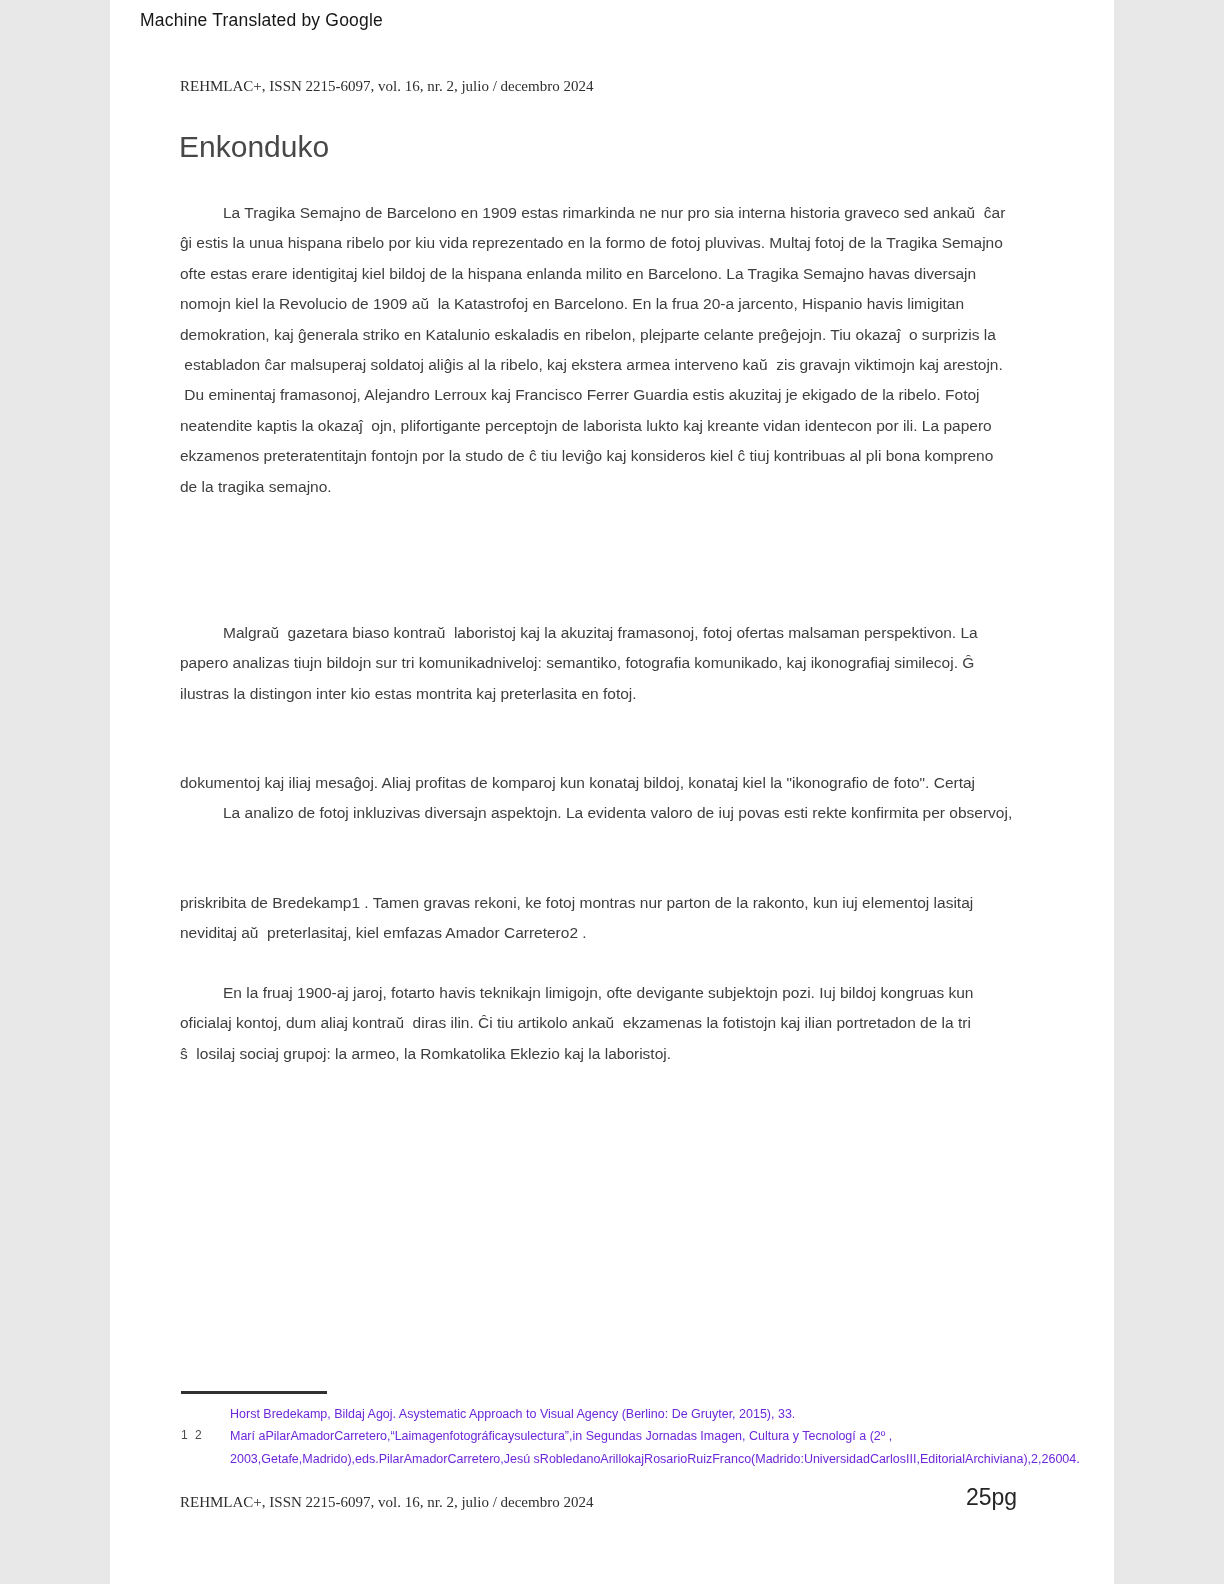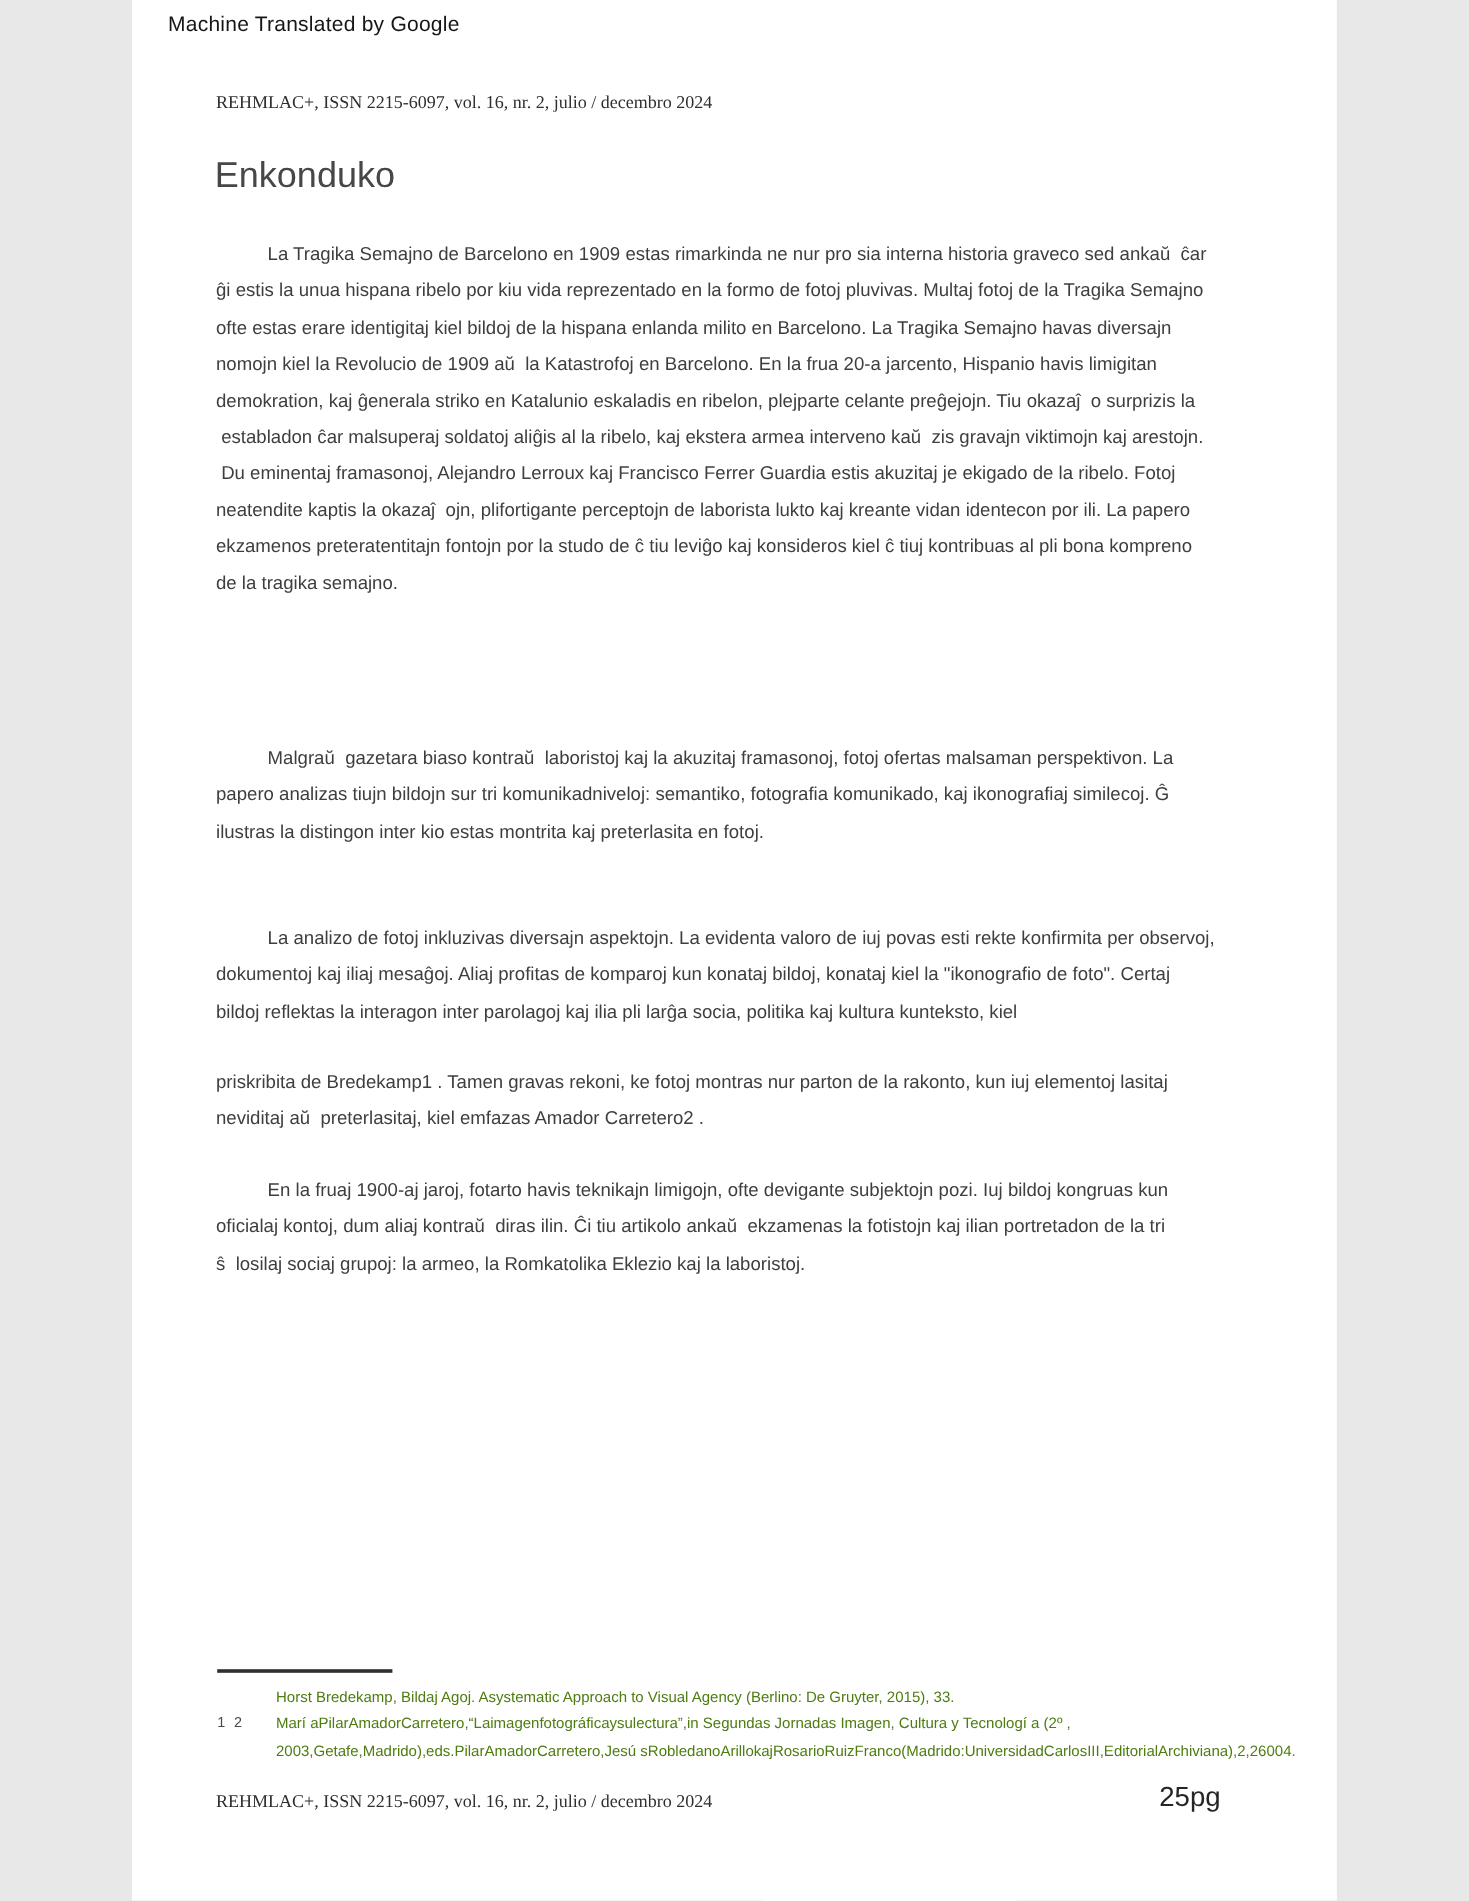--- a/index.html
+++ b/index.html
@@ -58,21 +58,21 @@
     left:71px; top:1391px;
     width:146px; height:3px;
     background:#303030;
   }
   .footnotes{
     position:absolute;
     left:70px; top:1403px;
     width:1000px;
     font-size:12.5px;
     line-height:22.3px;
-    color:#4d7c0f;
+    color:#6d28d9;
   }
   .footnotes .line{ white-space:pre; padding-left:50px; }
   .fn-marker{
     position:absolute;
     left:71px; top:1428px;
     font-size:12px;
     color:#4a4a4a;
     letter-spacing:2px;
     white-space:pre;
   }
@@ -108,23 +108,22 @@
     <div class="line">de la tragika semajno.</div>
   </div>
 
   <div class="para p2">
     <div class="line indent">Malgraŭ  gazetara biaso kontraŭ  laboristoj kaj la akuzitaj framasonoj, fotoj ofertas malsaman perspektivon. La</div>
     <div class="line">papero analizas tiujn bildojn sur tri komunikadniveloj: semantiko, fotografia komunikado, kaj ikonografiaj similecoj. Ĝ</div>
     <div class="line">ilustras la distingon inter kio estas montrita kaj preterlasita en fotoj.</div>
   </div>
 
   <div class="para p3">
+    <div class="line">dokumentoj kaj iliaj mesaĝoj. Aliaj profitas de komparoj kun konataj bildoj, konataj kiel la "ikonografio de foto". Certaj</div>
     <div class="line indent">La analizo de fotoj inkluzivas diversajn aspektojn. La evidenta valoro de iuj povas esti rekte konfirmita per observoj,</div>
-    <div class="line">dokumentoj kaj iliaj mesaĝoj. Aliaj profitas de komparoj kun konataj bildoj, konataj kiel la "ikonografio de foto". Certaj</div>
-    <div class="line">bildoj reflektas la interagon inter parolagoj kaj ilia pli larĝa socia, politika kaj kultura kunteksto, kiel</div>
   </div>
 
   <div class="para p4">
     <div class="line">priskribita de Bredekamp1 . Tamen gravas rekoni, ke fotoj montras nur parton de la rakonto, kun iuj elementoj lasitaj</div>
     <div class="line">neviditaj aŭ  preterlasitaj, kiel emfazas Amador Carretero2 .</div>
   </div>
 
   <div class="para p5">
     <div class="line indent">En la fruaj 1900-aj jaroj, fotarto havis teknikajn limigojn, ofte devigante subjektojn pozi. Iuj bildoj kongruas kun</div>
     <div class="line">oficialaj kontoj, dum aliaj kontraŭ  diras ilin. Ĉi tiu artikolo ankaŭ  ekzamenas la fotistojn kaj ilian portretadon de la tri</div>

